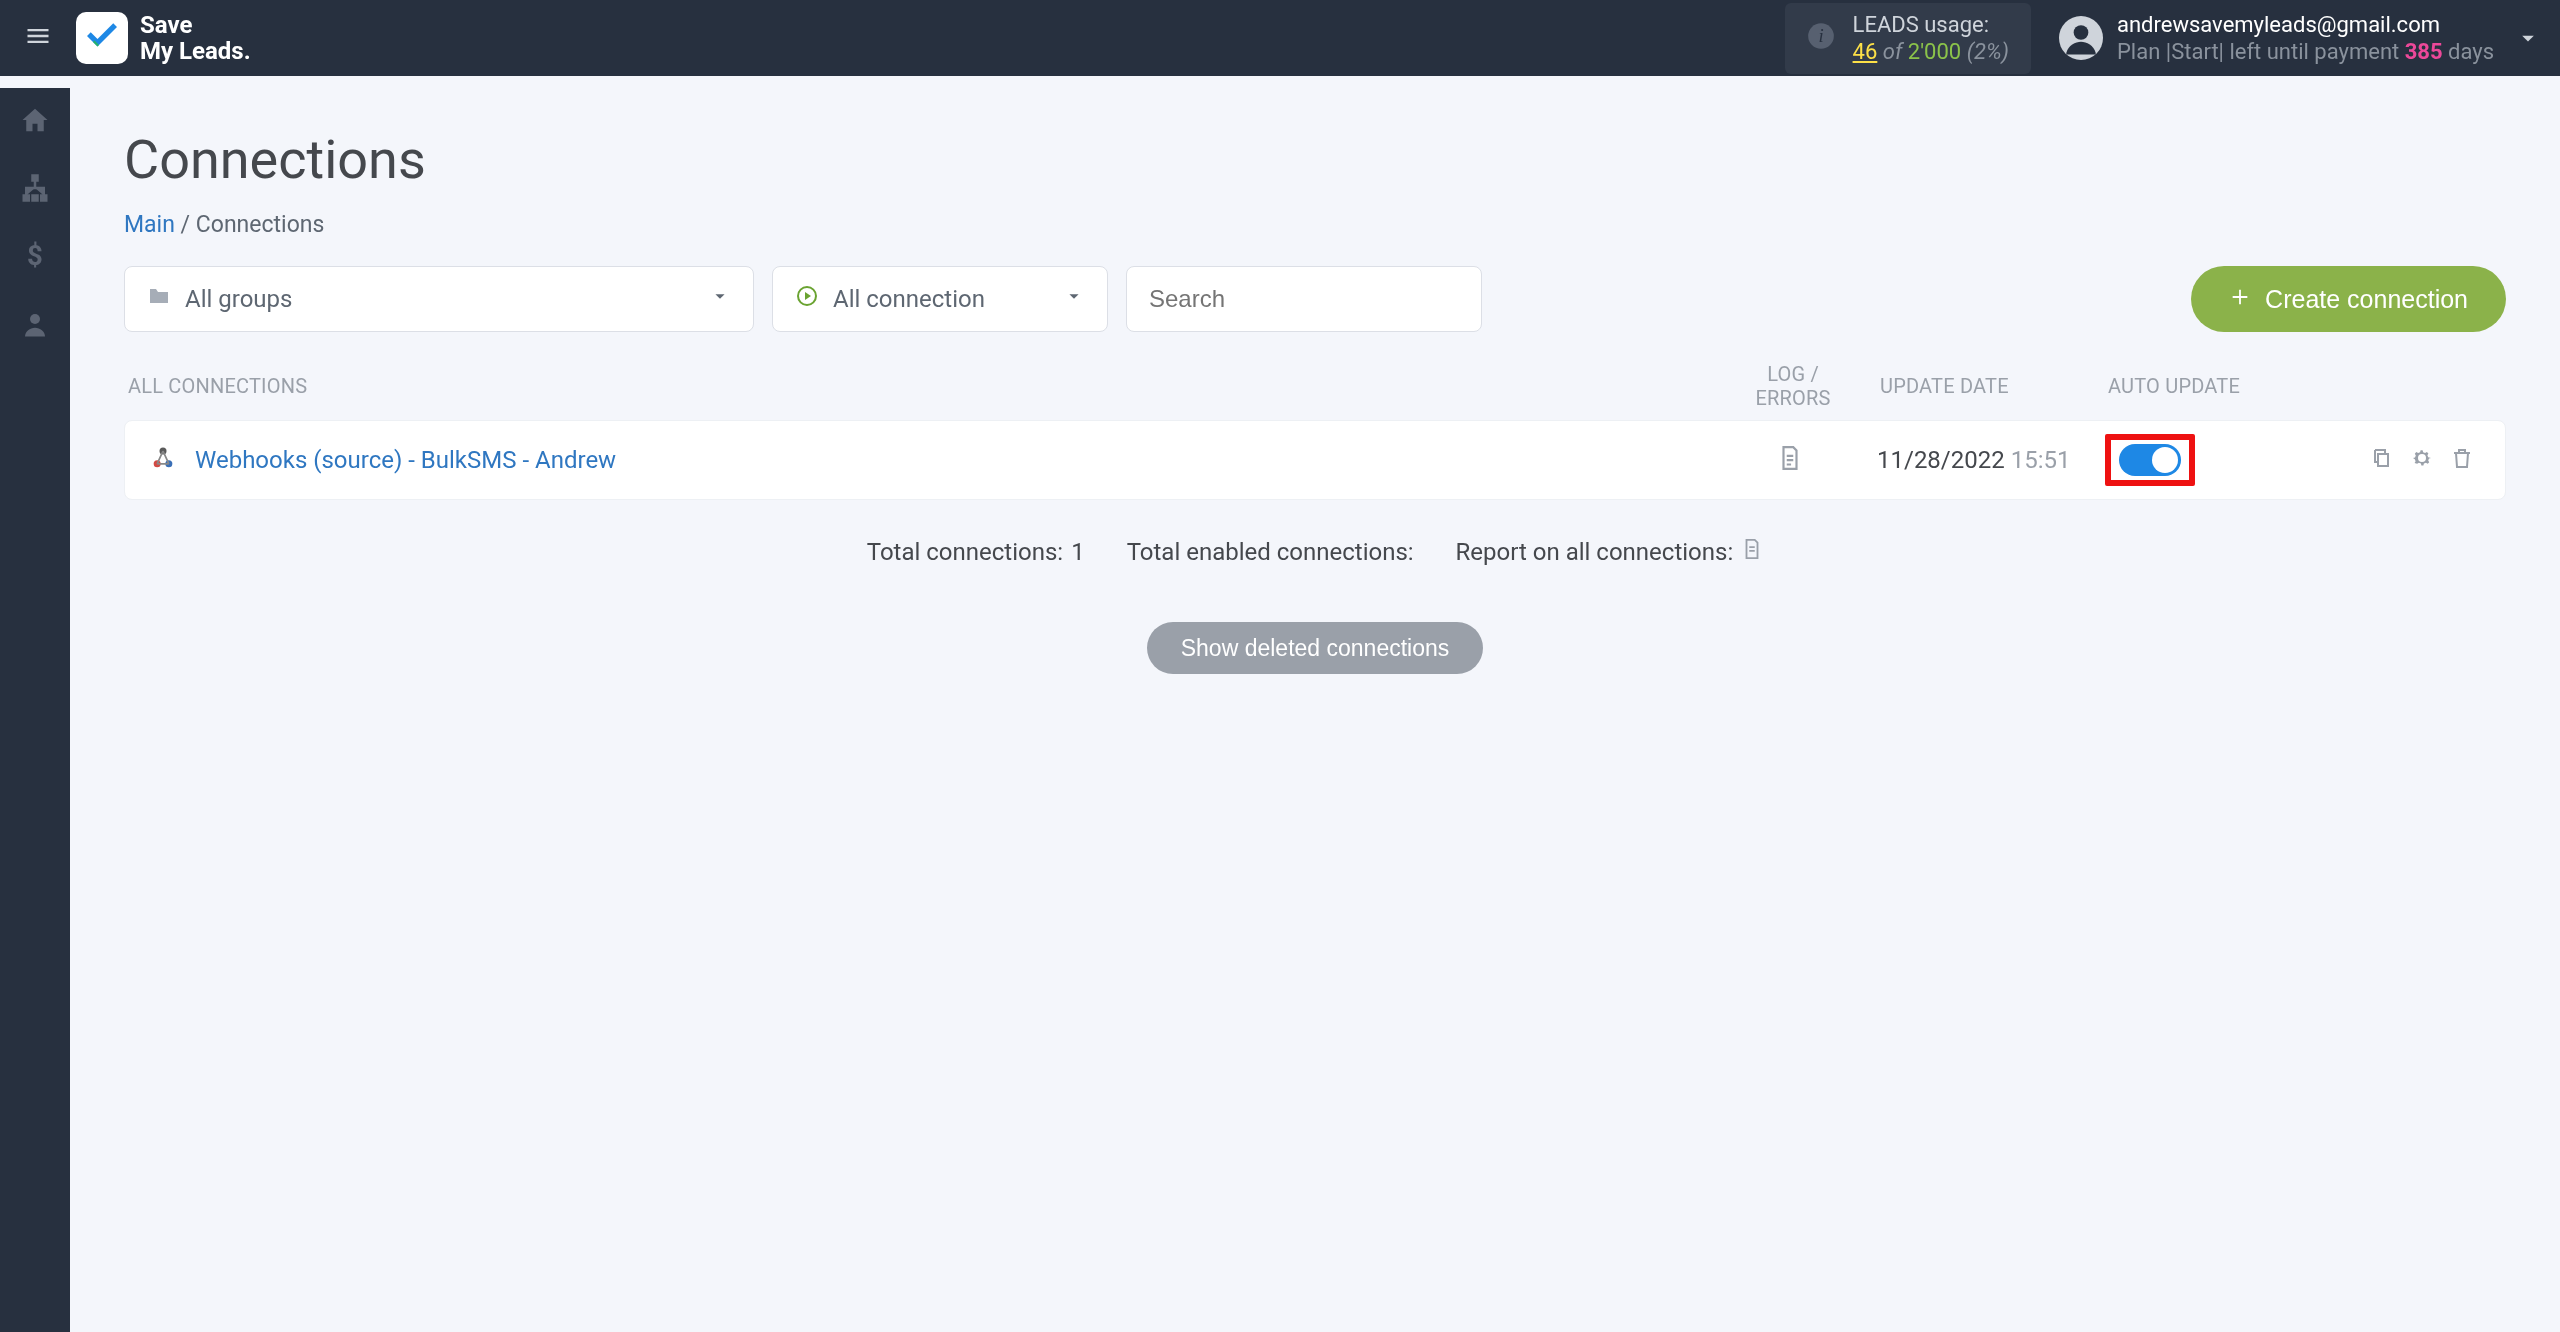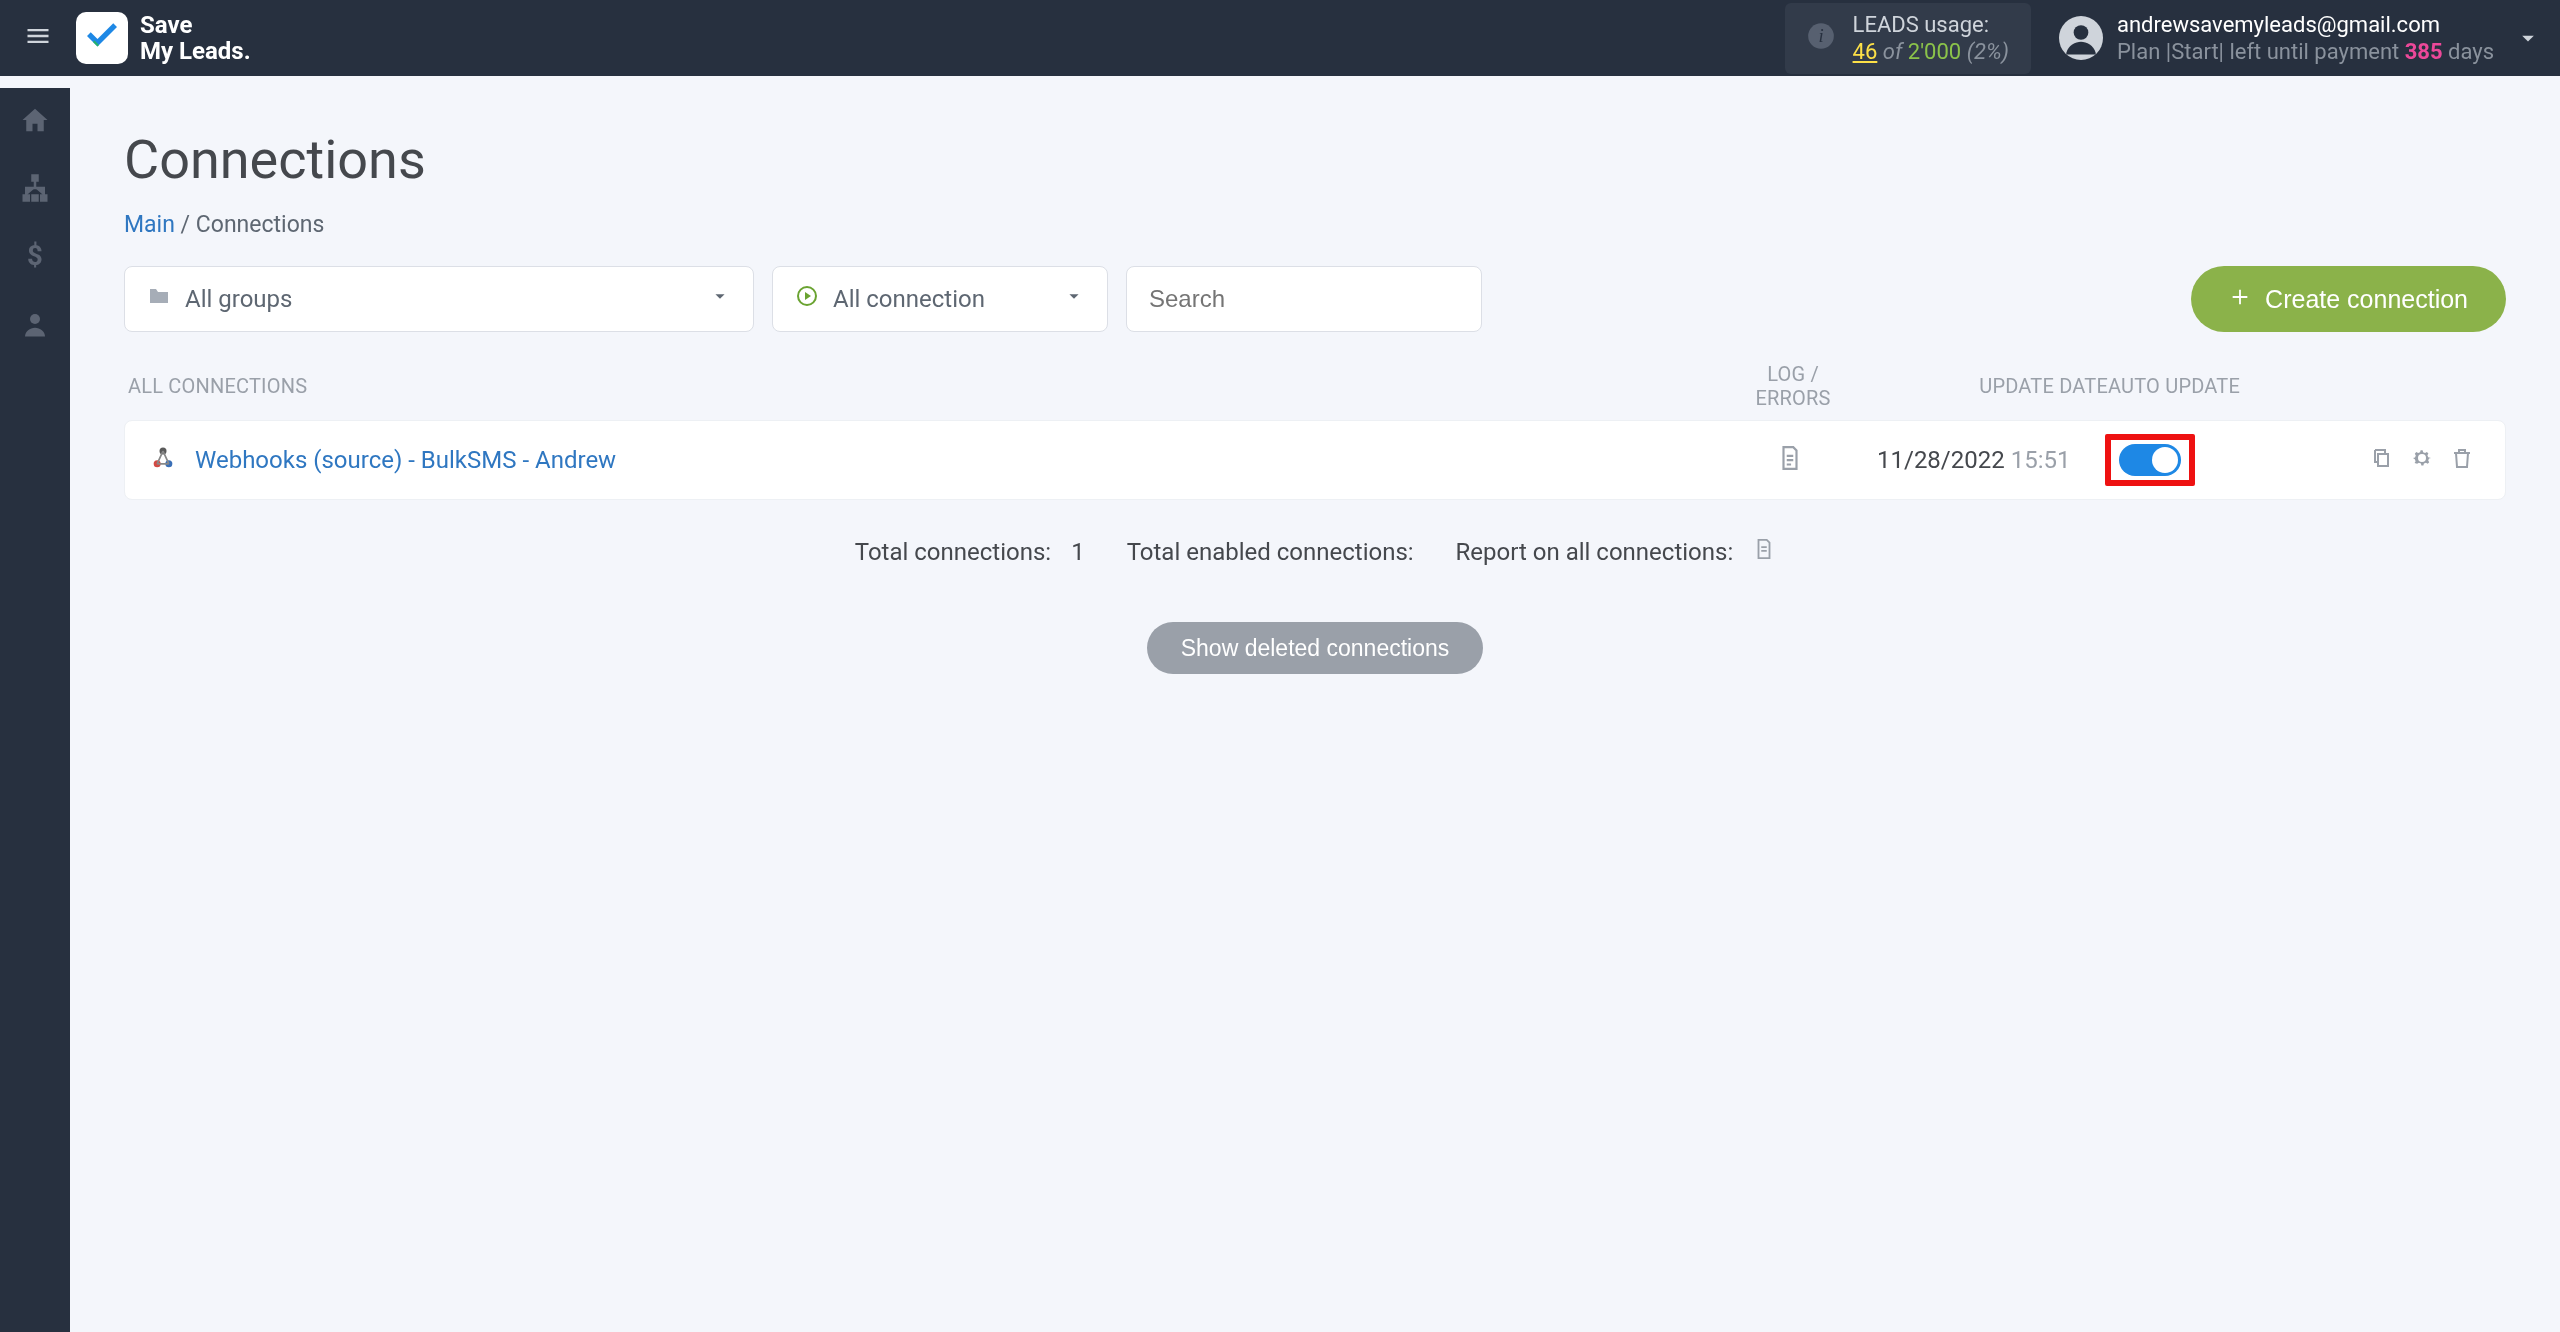--- a/index.html
+++ b/index.html
@@ -83,21 +83,21 @@
   margin-left: auto; height: 66px; background: #8bb24a; color: #fff; border: none; border-radius: 33px;
   padding: 0 38px; font-size: 25px; display: flex; align-items: center; gap: 14px; cursor: pointer;
 }
 .create-btn svg { width: 22px; height: 22px; fill: #fff; }
 .col-headers {
   display: flex; align-items: center; font-size: 20px; color: #9aa0a9; font-weight: 400; letter-spacing: .2px;
   margin-bottom: 10px; padding: 0 4px;
 }
 .col-headers .hname { flex: 0 0 1600px; }
 .col-headers .hlog { flex: 0 0 130px; text-align: center;}
-.col-headers .hupdate { flex: 0 0 250px; text-align: right; padding-left: 22px;}
+.col-headers .hupdate { flex: 0 0 250px; text-align: left; padding-left: 22px;}
 .col-headers .hauto { flex: 0 0 190px; text-align: left; padding-left: 0;}
 .conn-row {
   background: #fff; border: 1px solid #edf0f4; border-radius: 8px; height: 80px;
   display: flex; align-items: center;
 }
 .conn-row .cname { flex: 0 0 1600px; display: flex; align-items: center; gap: 18px; padding-left: 24px;}
 .conn-row .cname .webhook-icon svg{width:28px;height:28px;}
 .conn-row .cname a{ color:#2f77c1; text-decoration:none; font-size:24px;}
 .conn-row .clog { flex: 0 0 130px; display:flex; justify-content:center;}
 .conn-row .clog svg{width:26px;height:26px;fill:#9aa0a9;}
@@ -108,21 +108,21 @@
 .toggle {
   width: 62px; height: 32px; background:#1e88e5; border-radius:16px; position:relative; cursor:pointer;
 }
 .toggle .knob{
   position:absolute; right:3px; top:3px; width:26px; height:26px; background:#fff; border-radius:50%;
 }
 .conn-row .cactions{ flex: 1; display:flex; gap:10px; justify-content:flex-end; align-items:center; padding-right: 28px;}
 .conn-row .cactions .icon-btn{ width:30px; height:30px; display:flex; align-items:center; justify-content:center; cursor:pointer;}
 .conn-row .cactions .icon-btn svg{width:24px;height:24px;fill:#9aa0a9;}
 .summary-row { text-align:center; font-size:24px; color:#45484d; margin-top: 38px;}
-.summary-row .item{ margin: 0 18px; display:inline-flex; align-items:flex-end; gap:20px;}
+.summary-row .item{ margin: 0 18px; display:inline-flex; align-items:flex-end; gap:8px;}
 .summary-row .doc-icon svg{width:22px;height:22px;fill:#9aa0a9;}
 .show-deleted{
   display:block; margin: 56px auto 0; background:#9aa0a9; color:#fff; border:none; border-radius:28px;
   height:52px; padding:0 34px; font-size:23px; cursor:pointer;
 }
 </style>
 </head>
 <body>
 
 <div class="topbar">

